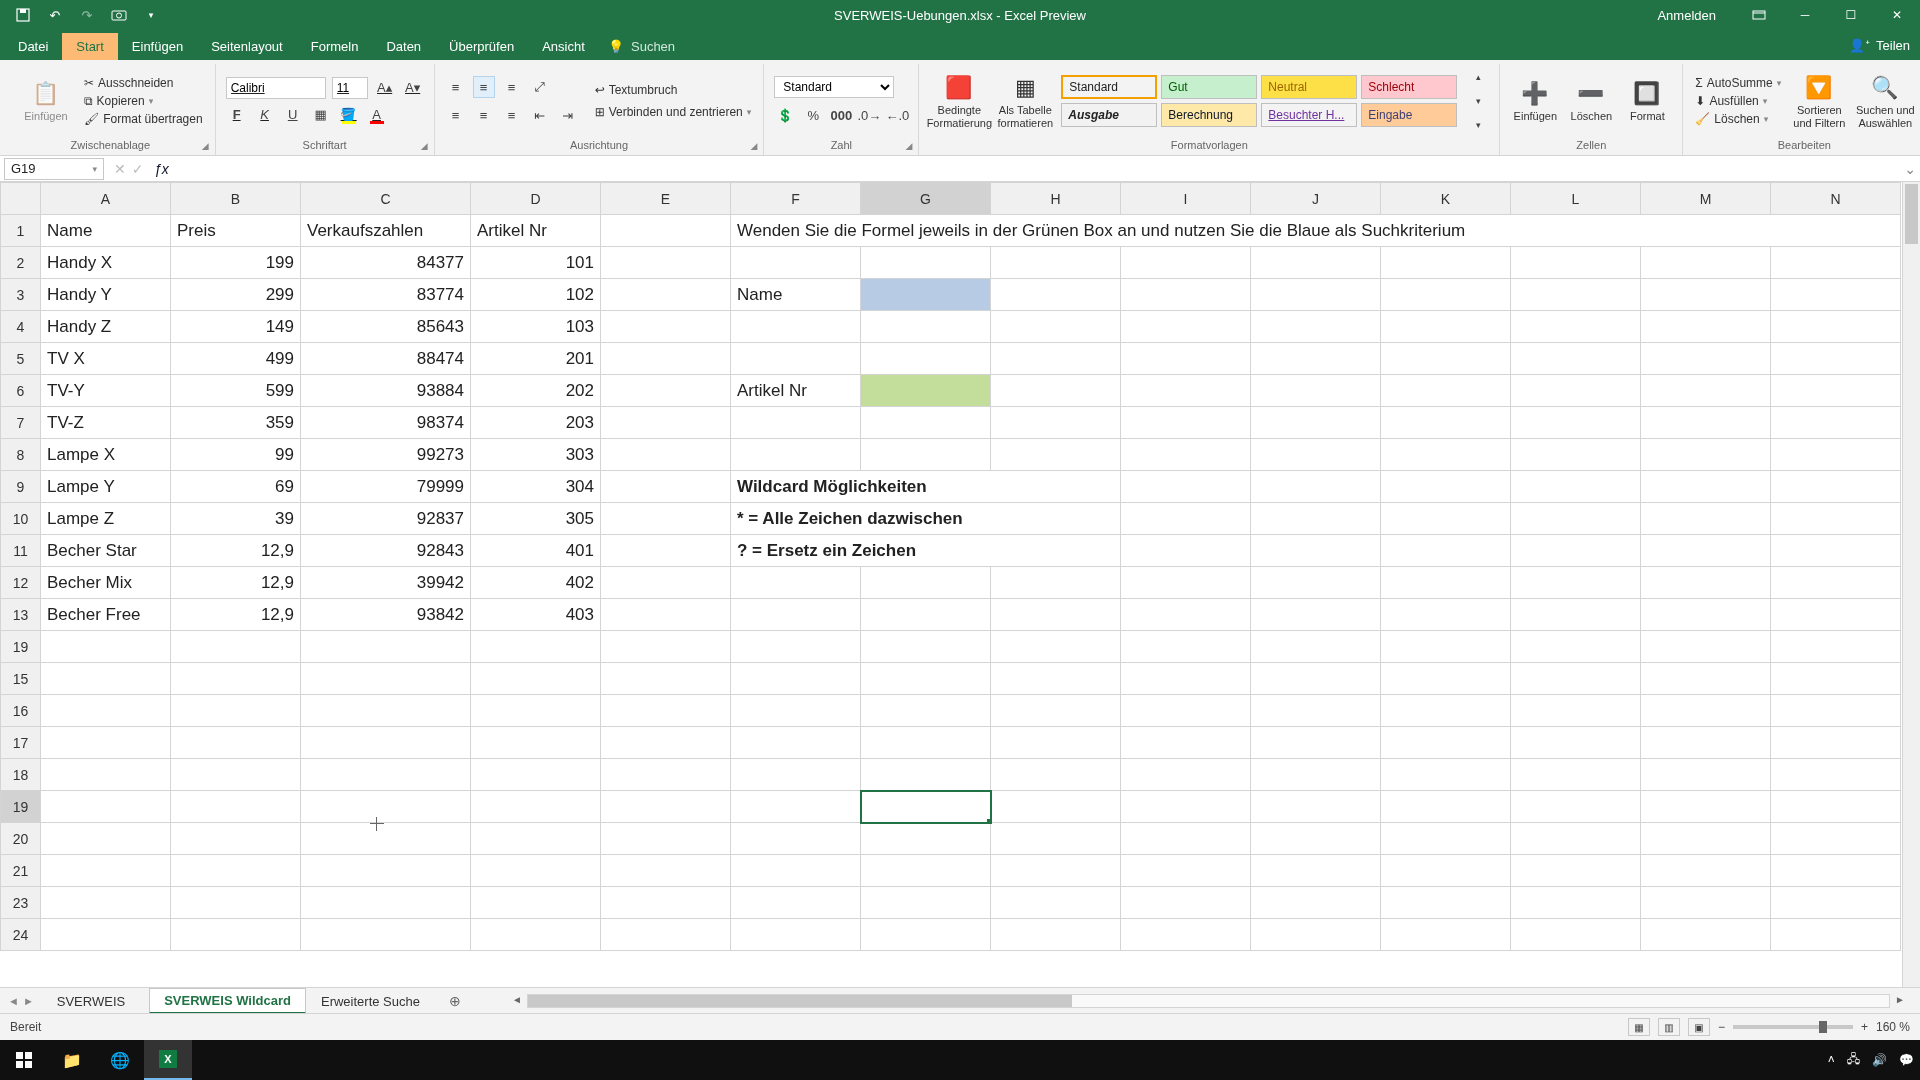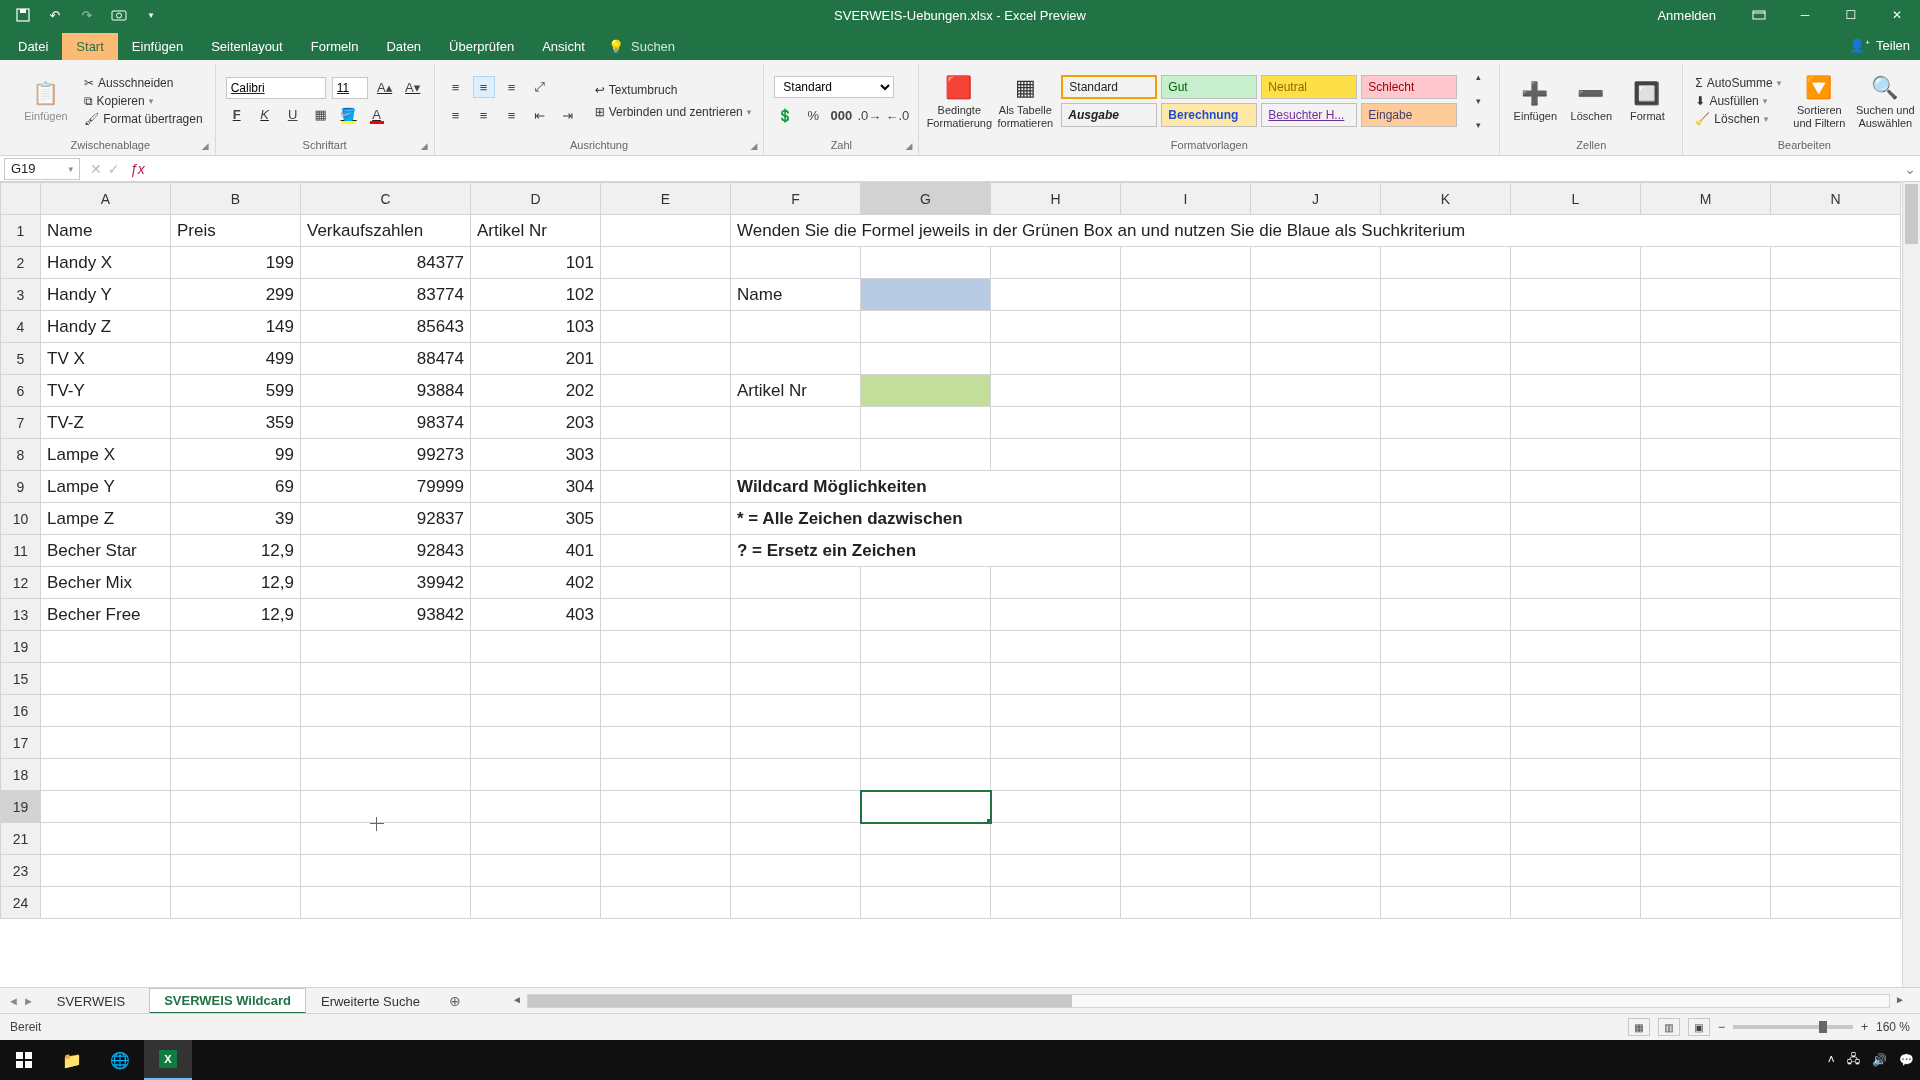--- a/index.html
+++ b/index.html
@@ -35,22 +35,22 @@
   .ribbon select, .ribbon input[type=text] { height:22px; border:1px solid #c8c8c8; background:#fff; font-size:12px; padding:0 4px; }
   .ribbon .fontname { width:100px; }
   .ribbon .fontsize { width:36px; }
   .ribbon .iconbtn { width:22px; height:22px; display:flex; align-items:center; justify-content:center; border:1px solid transparent; cursor:pointer; font-size:13px; color:#444; }
   .ribbon .iconbtn.active { border:1px solid #b5d4ec; background:#e1effa; }
   .ribbon .styles { display:flex; gap:4px; }
   .ribbon .stylecell { width:96px; height:24px; border:1px solid #bfbfbf; font-size:12px; display:flex; align-items:center; padding:0 6px; }
 
   
   .formula-bar { height: 26px; border-bottom: 1px solid #d4d4d4; display:flex; align-items:center; background:#fff; }
-  .formula-bar .namebox { width:76px; height:22px; border:1px solid #c8c8c8; margin:0 4px; font-size:13px; padding:0 6px; display:flex; align-items:center; justify-content:space-between; }
-  .formula-bar .fx { width:24px; text-align:center; color:#be185d; font-style:italic; }
+  .formula-bar .namebox { width:100px; height:22px; border:1px solid #c8c8c8; margin:0 4px; font-size:13px; padding:0 6px; display:flex; align-items:center; justify-content:space-between; }
+  .formula-bar .fx { width:24px; text-align:center; color:#0f172a; font-style:italic; }
   .formula-bar .fbicons { display:flex; gap:6px; color:#bbb; padding:0 6px; }
   .formula-bar .formula-input { flex:1; height:22px; border:none; outline:none; font-size:13px; padding:0 6px; }
   .formula-bar .expand { width:20px; text-align:center; color:#888; cursor:pointer; }
 
   
   .grid-wrap { position:absolute; top:182px; left:0; right:0; bottom:40px; overflow:hidden; background:#fff; }
   .grid-inner { position:absolute; inset:0; overflow:hidden; }
   table.grid { border-collapse:collapse; table-layout:fixed; }
   table.grid th, table.grid td { border:1px solid #d4d4d4; height:32px; font-size:17px; padding:0 6px; overflow:hidden; white-space:nowrap; }
   table.grid th { background:#f0f0f0; font-weight:normal; color:#333; font-size:14px; text-align:center; position:sticky; }
@@ -283,21 +283,21 @@
                 <span>Neutral</span>
               </div>
             <div class="stylecell" style="background:#ffc7ce;color:#9c0006;">
                 <span>Schlecht</span>
               </div>
           </div>
           <div class="styles">
             <div class="stylecell" style="background:#f2f2f2;font-weight:bold;font-style:italic;">
                 <span>Ausgabe</span>
               </div>
-            <div class="stylecell" style="background:#ffe9a8;color:#1d4ed8;font-weight:bold;">
+            <div class="stylecell" style="background:#ffe9a8;color:#0f172a;">
                 <span>Berechnung</span>
               </div>
             <div class="stylecell" style="color:#7030a0;text-decoration:underline;">
                 <span>Besuchter H...</span>
               </div>
             <div class="stylecell" style="background:#ffcc99;color:#3f3f76;">
                 <span>Eingabe</span>
               </div>
           </div>
         </div>
@@ -716,20 +716,37 @@
               <td class=" cell-selected"></td>
               <td class=""></td>
               <td class=""></td>
               <td class=""></td>
               <td class=""></td>
               <td class=""></td>
               <td class=""></td>
               <td class=""></td>
             </tr>
             <tr>
+              <th class="rowhead">20</th>
+              <td class=""></td>
+              <td class=""></td>
+              <td class=""></td>
+              <td class=""></td>
+              <td class=""></td>
+              <td class=""></td>
+              <td class=""></td>
+              <td class=""></td>
+              <td class=""></td>
+              <td class=""></td>
+              <td class=""></td>
+              <td class=""></td>
+              <td class=""></td>
+              <td class=""></td>
+            </tr>
+            <tr>
               <th class="rowhead">21</th>
               <td class=""></td>
               <td class=""></td>
               <td class=""></td>
               <td class=""></td>
               <td class=""></td>
               <td class=""></td>
               <td class=""></td>
               <td class=""></td>
               <td class=""></td>

